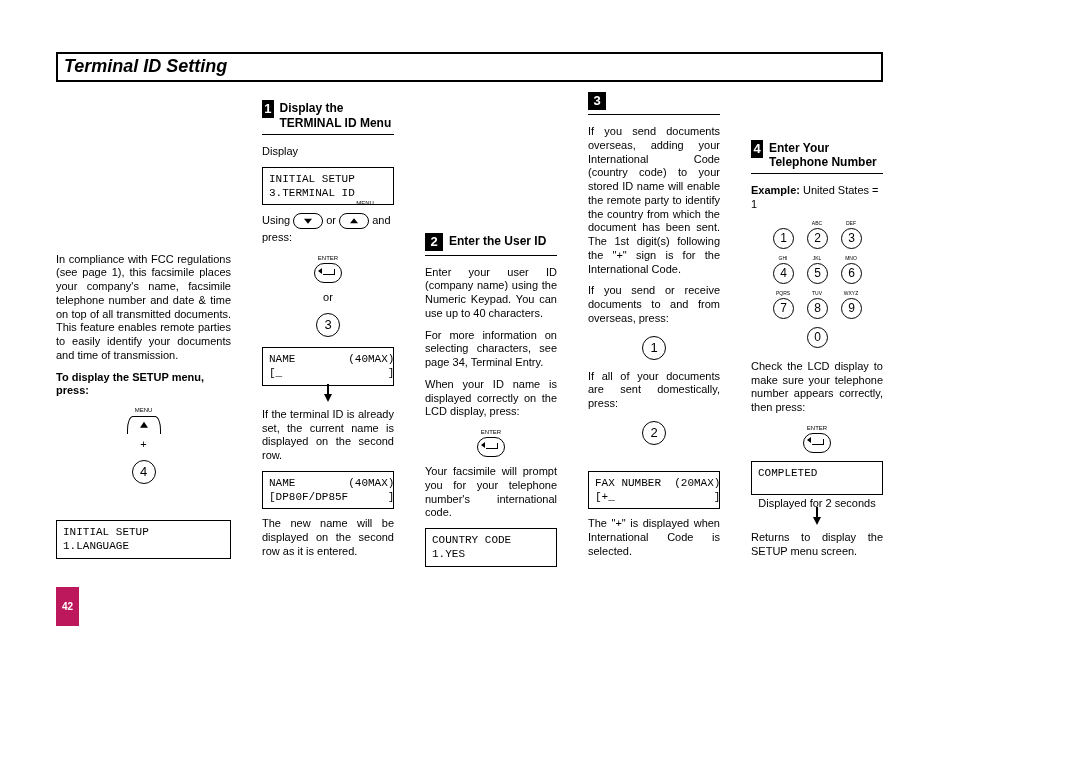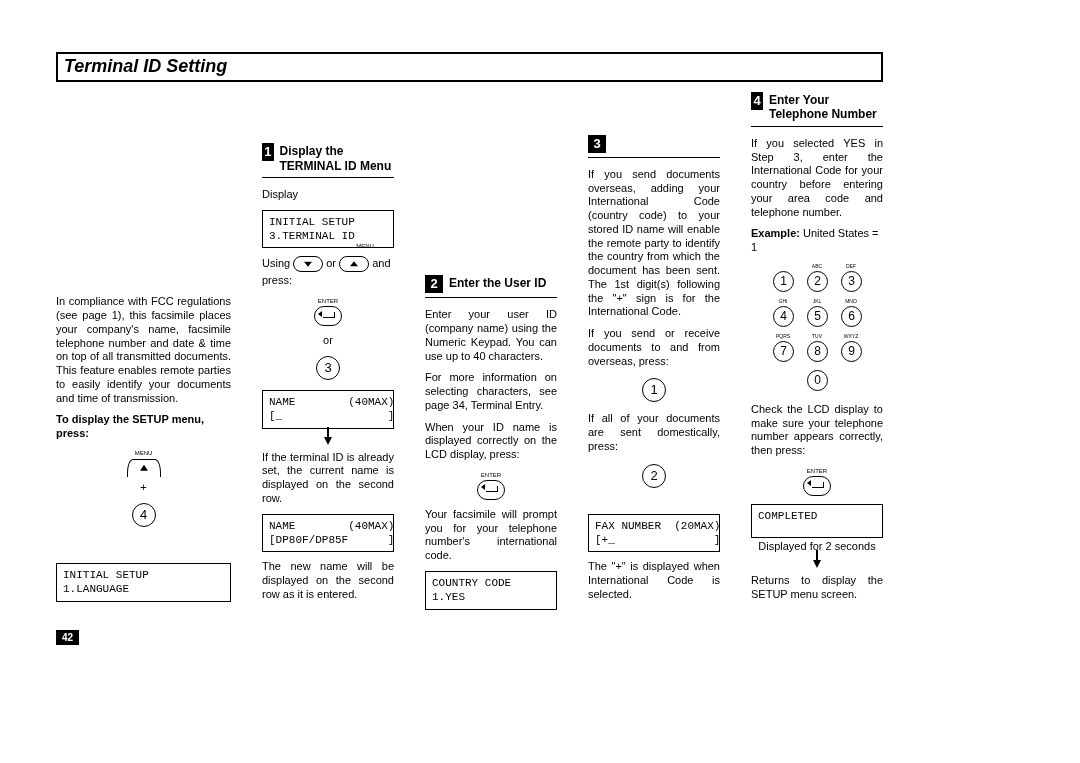--- a/index.html
+++ b/index.html
@@ -181,22 +181,22 @@
     display: grid;
     grid-template-columns: repeat(3, 24px);
     gap: 4px 10px;
     justify-content: center;
     margin: 6px auto 10px auto;
     position: relative;
   }
   .keypad .klabel { font-size: 5px; text-align:center; width:24px; height:6px; line-height:6px; margin-bottom:-4px;}
   .pgnum {
     display:inline-block;
-    background:#000000; color:#fff;
-    padding: 2px 6px;
+    background:#be185d; color:#fff;
+    padding: 14px 6px;
     font-weight: bold;
     font-size: 10px;
     margin-top: 20px;
   }
   .bold { font-weight: bold; }
   .vatxt { vertical-align: middle; }
 </style>
 </head>
 <body>
 
@@ -277,21 +277,20 @@
       <div class="lcd"><span>FAX NUMBER  (20MAX)</span>
 <span>[+_               ]</span></div>
       <p>The "+" is displayed when Inter­national Code is selected.</p>
     </div>
 
     <div class="col">
       <div class="step-head">
         <span class="step-num">4</span>
         <span class="step-title">Enter Your Telephone Number</span>
       </div>
-      <p>If you selected YES in Step 3, enter the International Code for your country before entering your area code and telephone number.</p>
       <p class="lead"><span class="bold">Example:</span><span> United States = 1</span></p>
 
       <div class="keypad">
         <span class="klabel"></span>
           <span class="klabel">ABC</span>
           <span class="klabel">DEF</span>
         <span class="kbtn small">1</span>
         <span class="kbtn small">2</span>
         <span class="kbtn small">3</span>
         <span class="klabel">GHI</span>

